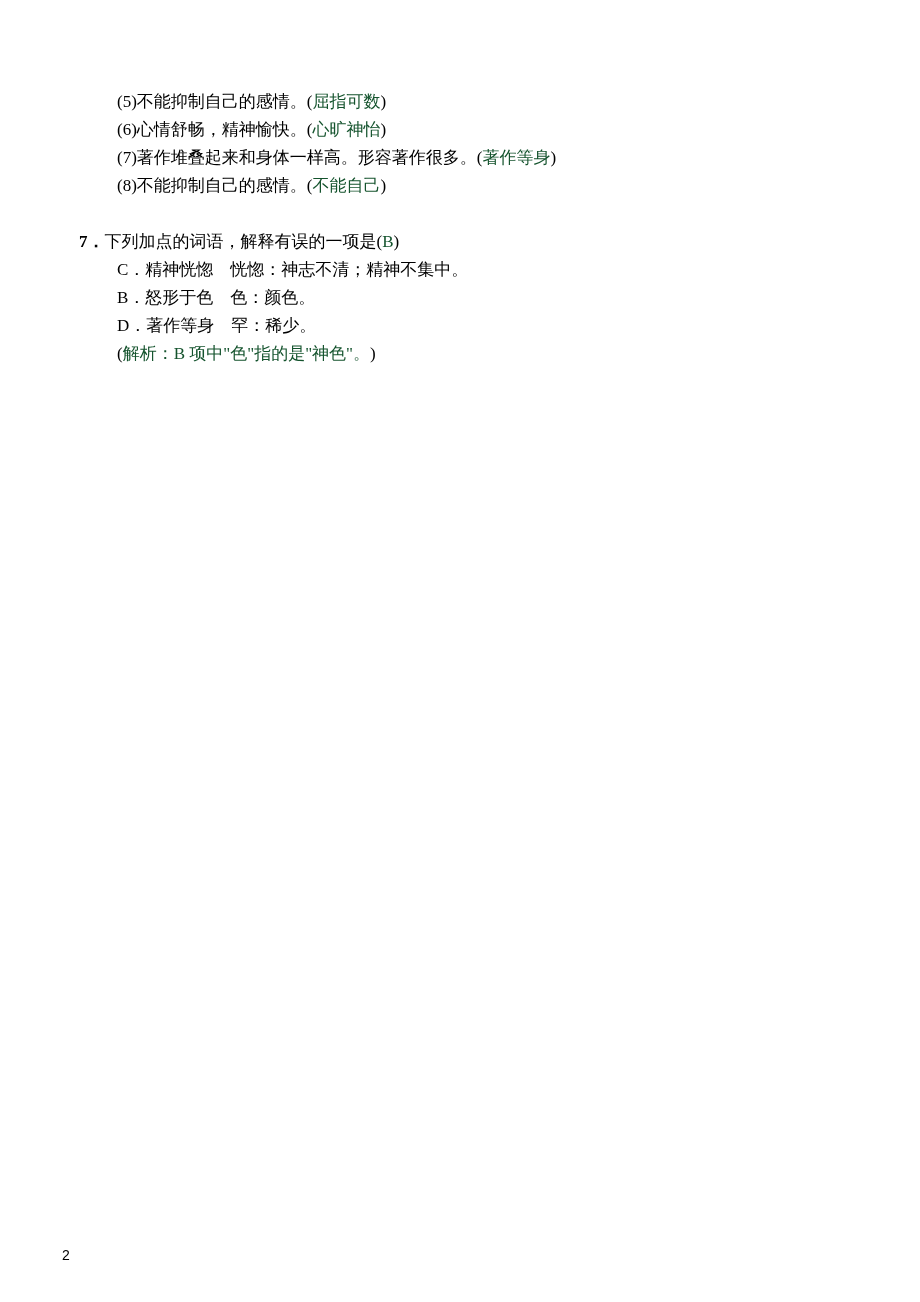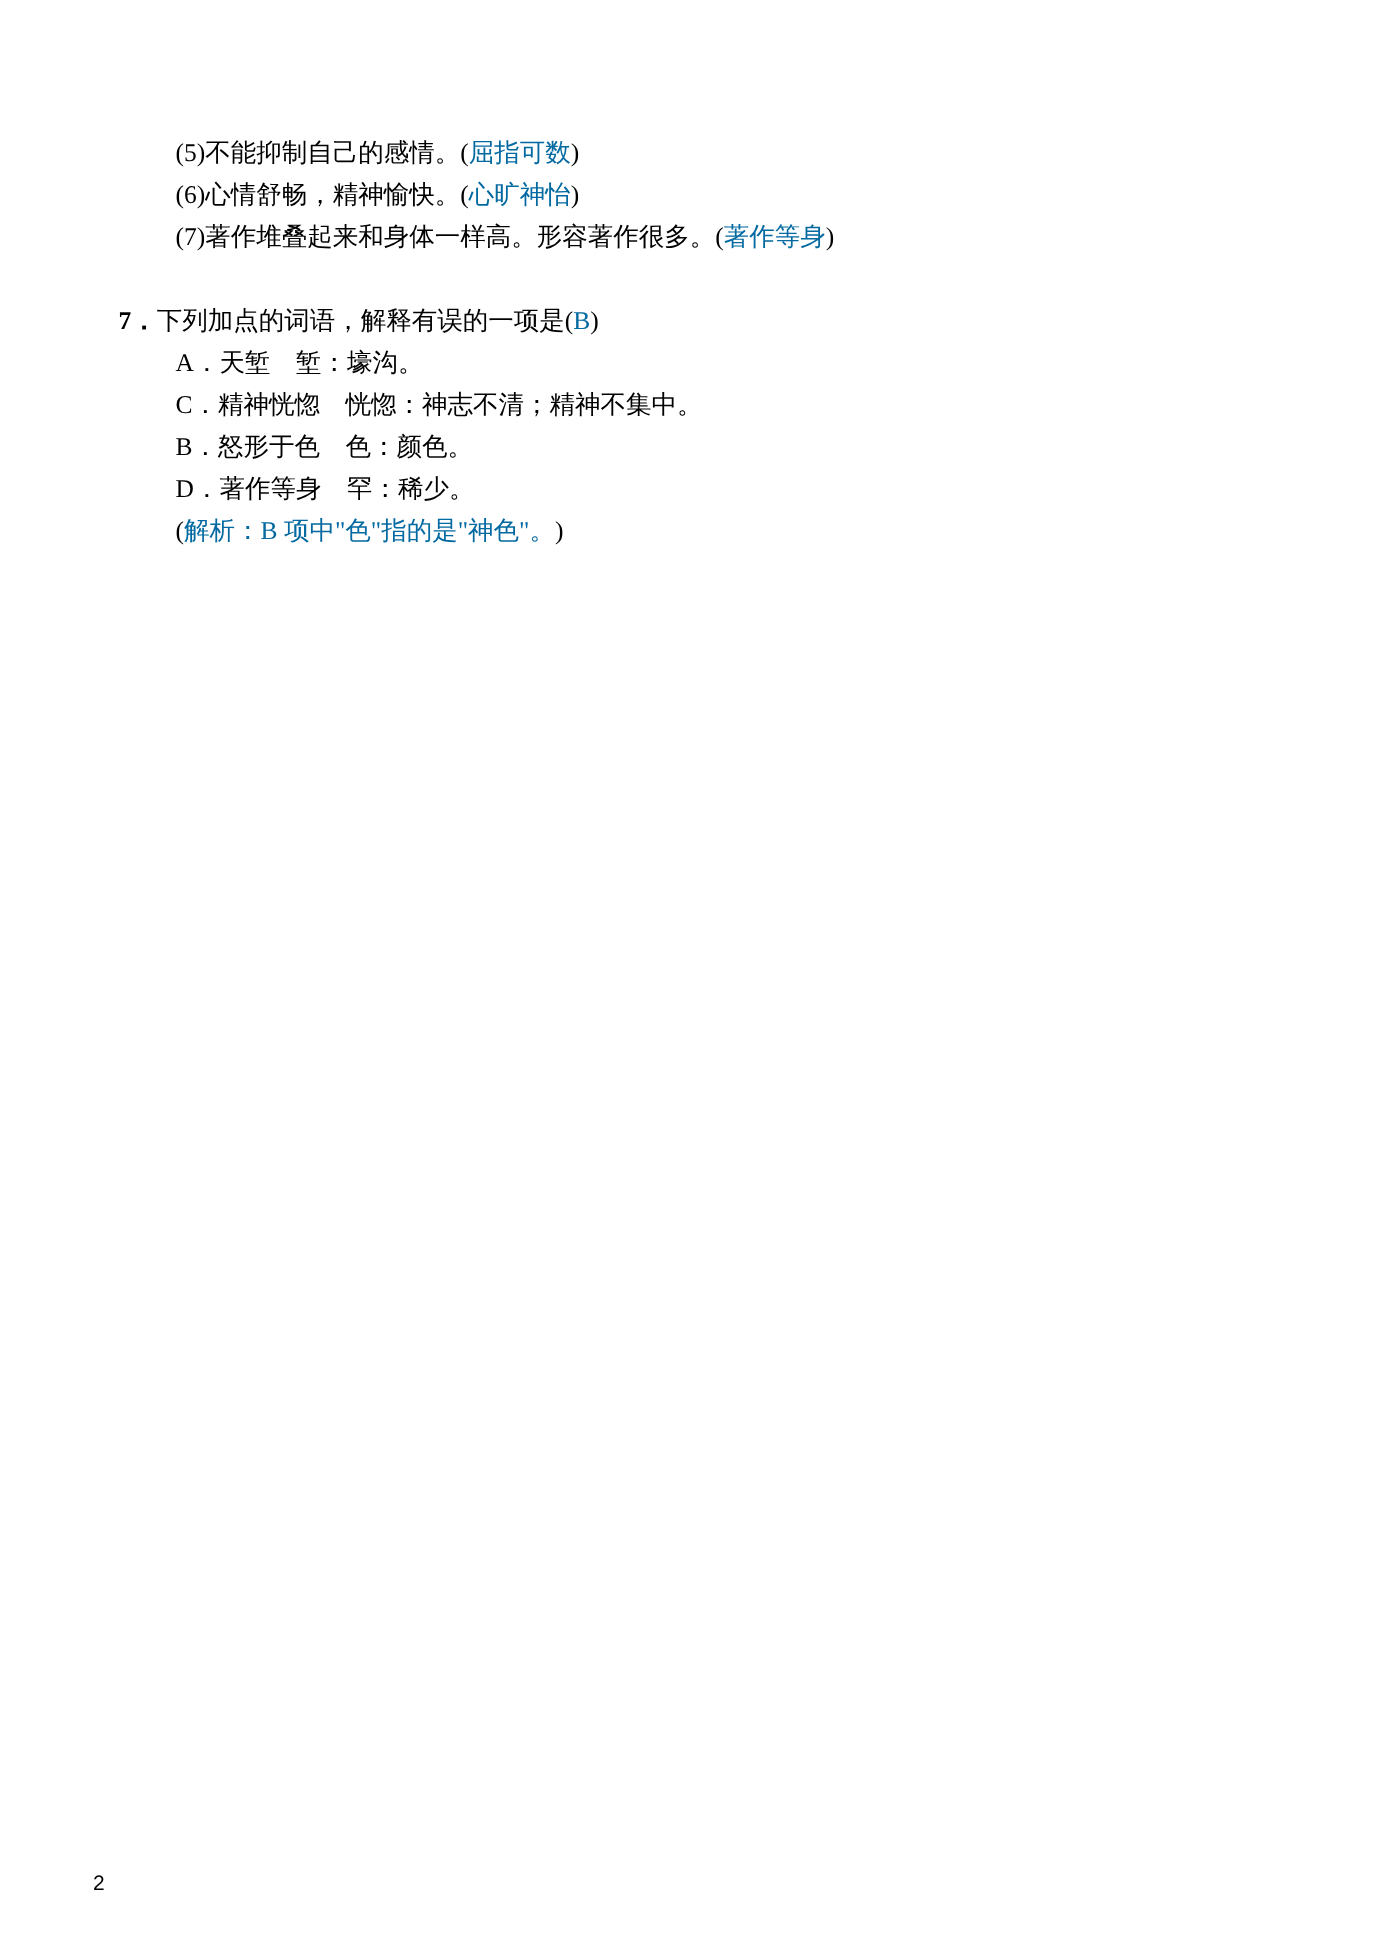--- a/index.html
+++ b/index.html
@@ -25,21 +25,21 @@
   }
   .q7-stem .num {
     font-weight: bold;
   }
   .option-line {
     padding-left: 55px;
   }
   .analysis-line {
     padding-left: 55px;
   }
-  .blue { color: #0369a1; }
+  .blue { color: #14532d; }
   .page-num {
     position: absolute;
     left: 62px;
     bottom: 35px;
     font-size: 14px;
     font-family: Arial, sans-serif;
   }
 </style>
 </head>
 <body>
@@ -51,26 +51,28 @@
   </div>
 
   <div class="fill-line">
     <span>(6)</span><span>心情舒畅，精神愉快。(</span><span class="blue">心旷神怡</span><span>)</span>
   </div>
 
   <div class="fill-line">
     <span>(7)</span><span>著作堆叠起来和身体一样高。形容著作很多。(</span><span class="blue">著作等身</span><span>)</span>
   </div>
 
+  <div class="fill-line">
+    <span>(8)</span><span>不能抑制自己的感情。(</span><span class="blue">不能自己</span><span>)</span>
+  </div>
 
   <div class="q7-stem">
     <span class="num">7．</span><span>下列加点的词语，解释有误的一项是(</span><span class="blue">B</span><span>)</span>
   </div>
 
-  <div class="option-line">A．天堑　堑：壕沟。</div>
   <div class="option-line">C．精神恍惚　恍惚：神志不清；精神不集中。</div>
   <div class="option-line">B．怒形于色　色：颜色。</div>
   <div class="option-line">D．著作等身　罕：稀少。</div>
 
   <div class="analysis-line">
     <span>(</span><span class="blue">解析：B 项中"色"指的是"神色"。</span><span>)</span>
   </div>
 
 </div>
 

